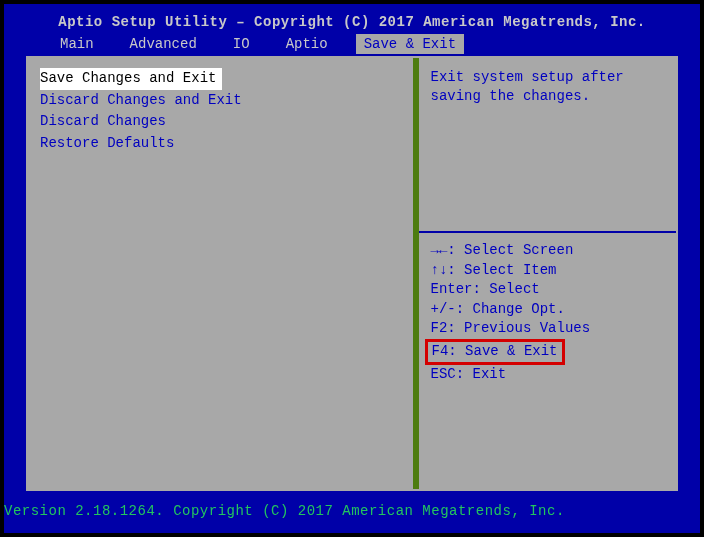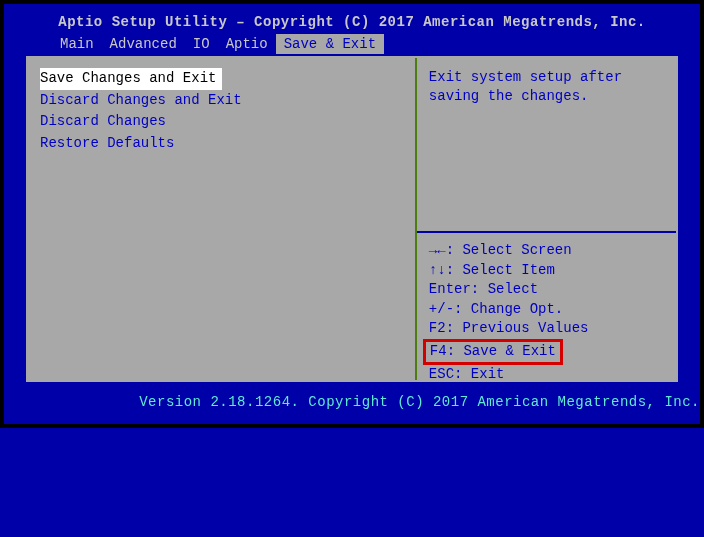--- a/index.html
+++ b/index.html
@@ -8,35 +8,35 @@
     font-family: 'Courier New', monospace;
     font-size: 14px;
     width: 704px;
     height: 537px;
     overflow: hidden;
     color: #0000a8;
   }
   .outer {
     border: 4px solid #000;
     width: 704px;
-    height: 428px;
+    height: 537px;
     background: #0000a8;
     display: flex;
     flex-direction: column;
   }
   .header {
     text-align: center;
     color: #c8c8c8;
     padding: 10px 0 4px 0;
     font-weight: bold;
     letter-spacing: 0.5px;
   }
   .tabs {
     display: flex;
-    gap: 0;
+    gap: 20px;
     padding-left: 48px;
     color: #c8c8c8;
   }
   .tab {
     padding: 2px 8px;
   }
   .tab.active {
     background: #a8a8a8;
     color: #0000c0;
   }
@@ -44,21 +44,21 @@
     flex: 1;
     display: flex;
     border: 2px solid #a8a8a8;
     margin: 2px 22px 4px 22px;
     background: #a8a8a8;
     min-height: 0;
   }
   .left-panel {
     flex: 1.4;
     padding: 10px 12px;
-    border-right: 2px solid #4d7c0f;
+    border-right: 6px solid #4d7c0f;
     display: flex;
     flex-direction: column;
   }
   .right-panel {
     flex: 1;
     display: flex;
     flex-direction: column;
   }
   .help-desc {
     padding: 10px 12px;
@@ -88,22 +88,22 @@
     white-space: nowrap;
   }
   .highlight-box {
     border: 3px solid #d40000;
     border-radius: 0;
     display: inline-block;
     padding: 0 4px;
     margin-left: -6px;
   }
   .footer {
-    text-align: right;
-    color: #5eead4;
+    text-align: left;
+    color: #22c55e;
     padding: 8px 0 14px 0;
     letter-spacing: 0.5px;
   }
   .arrow-sym { font-family: 'Courier New', monospace; }
 </style>
 </head>
 <body>
 
 <div class="outer">
   <div class="header">Aptio Setup Utility – Copyright (C) 2017 American Megatrends, Inc.</div>

